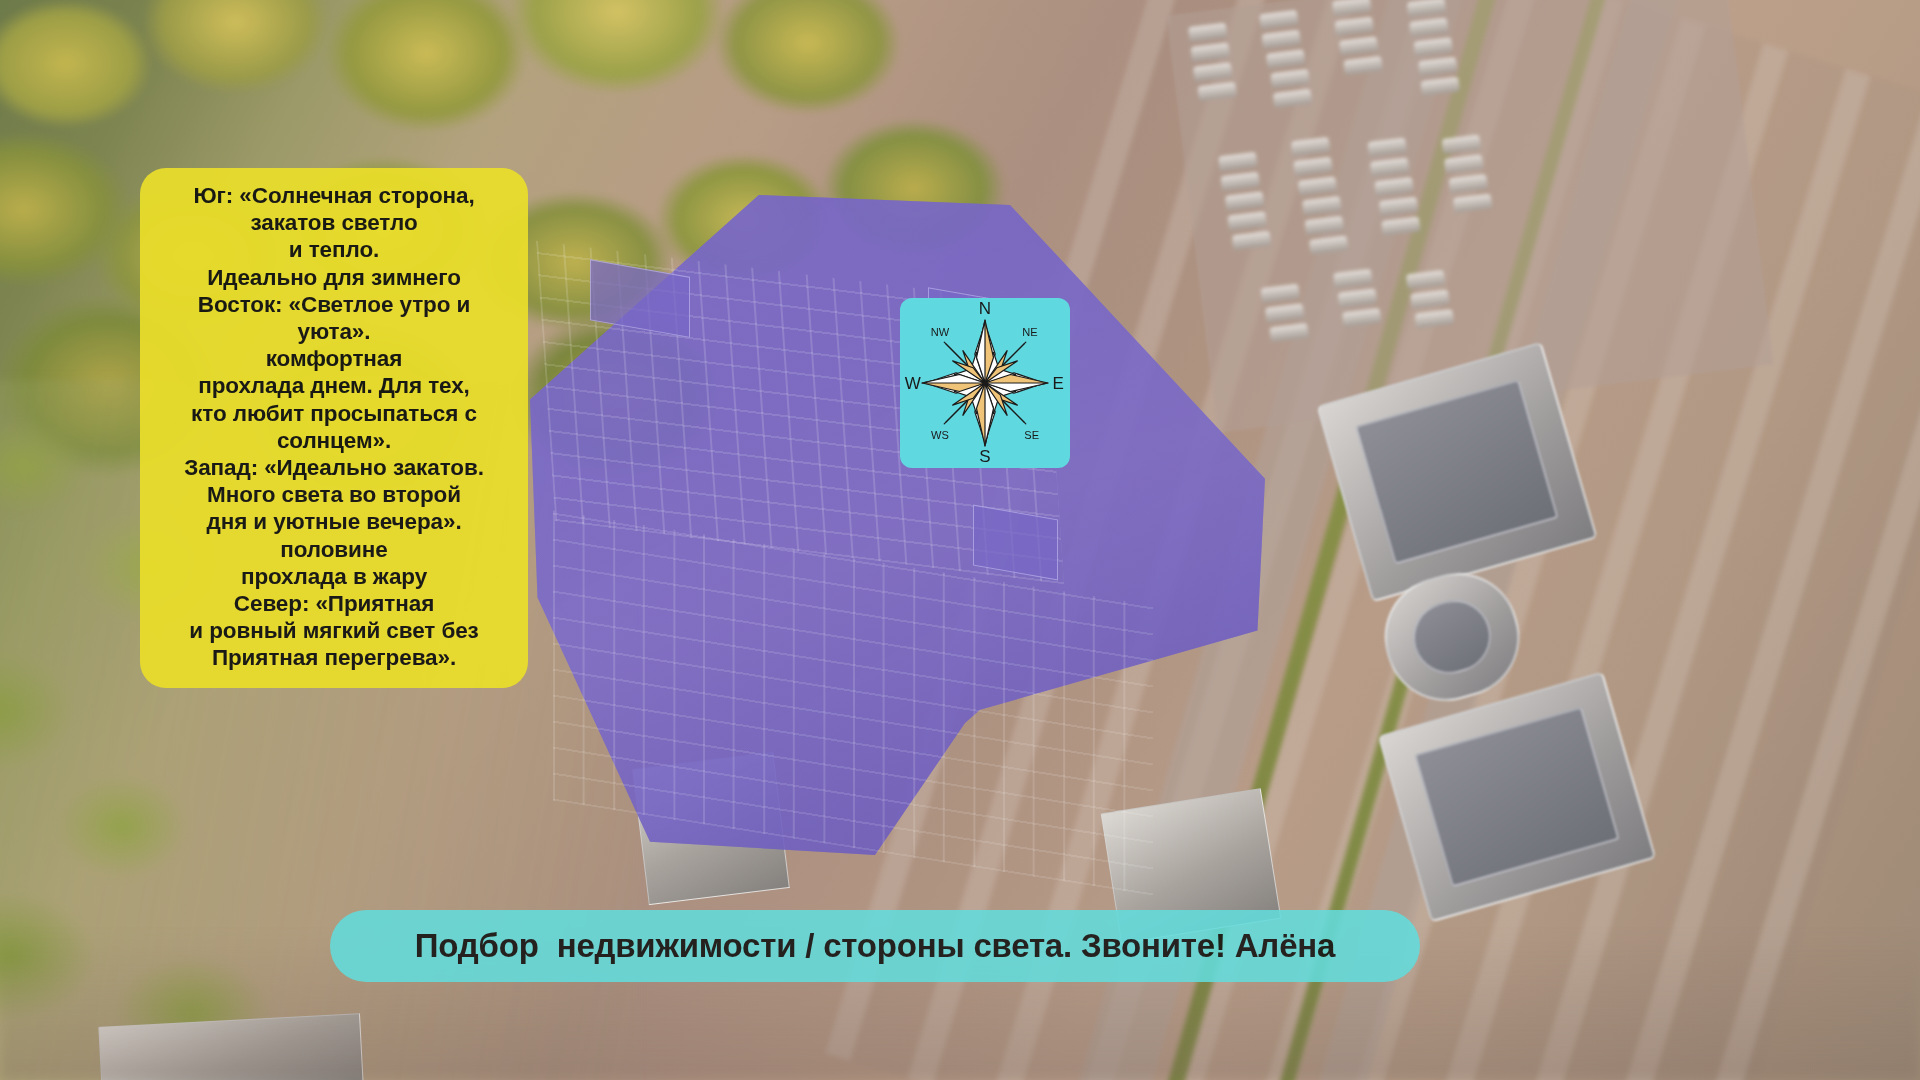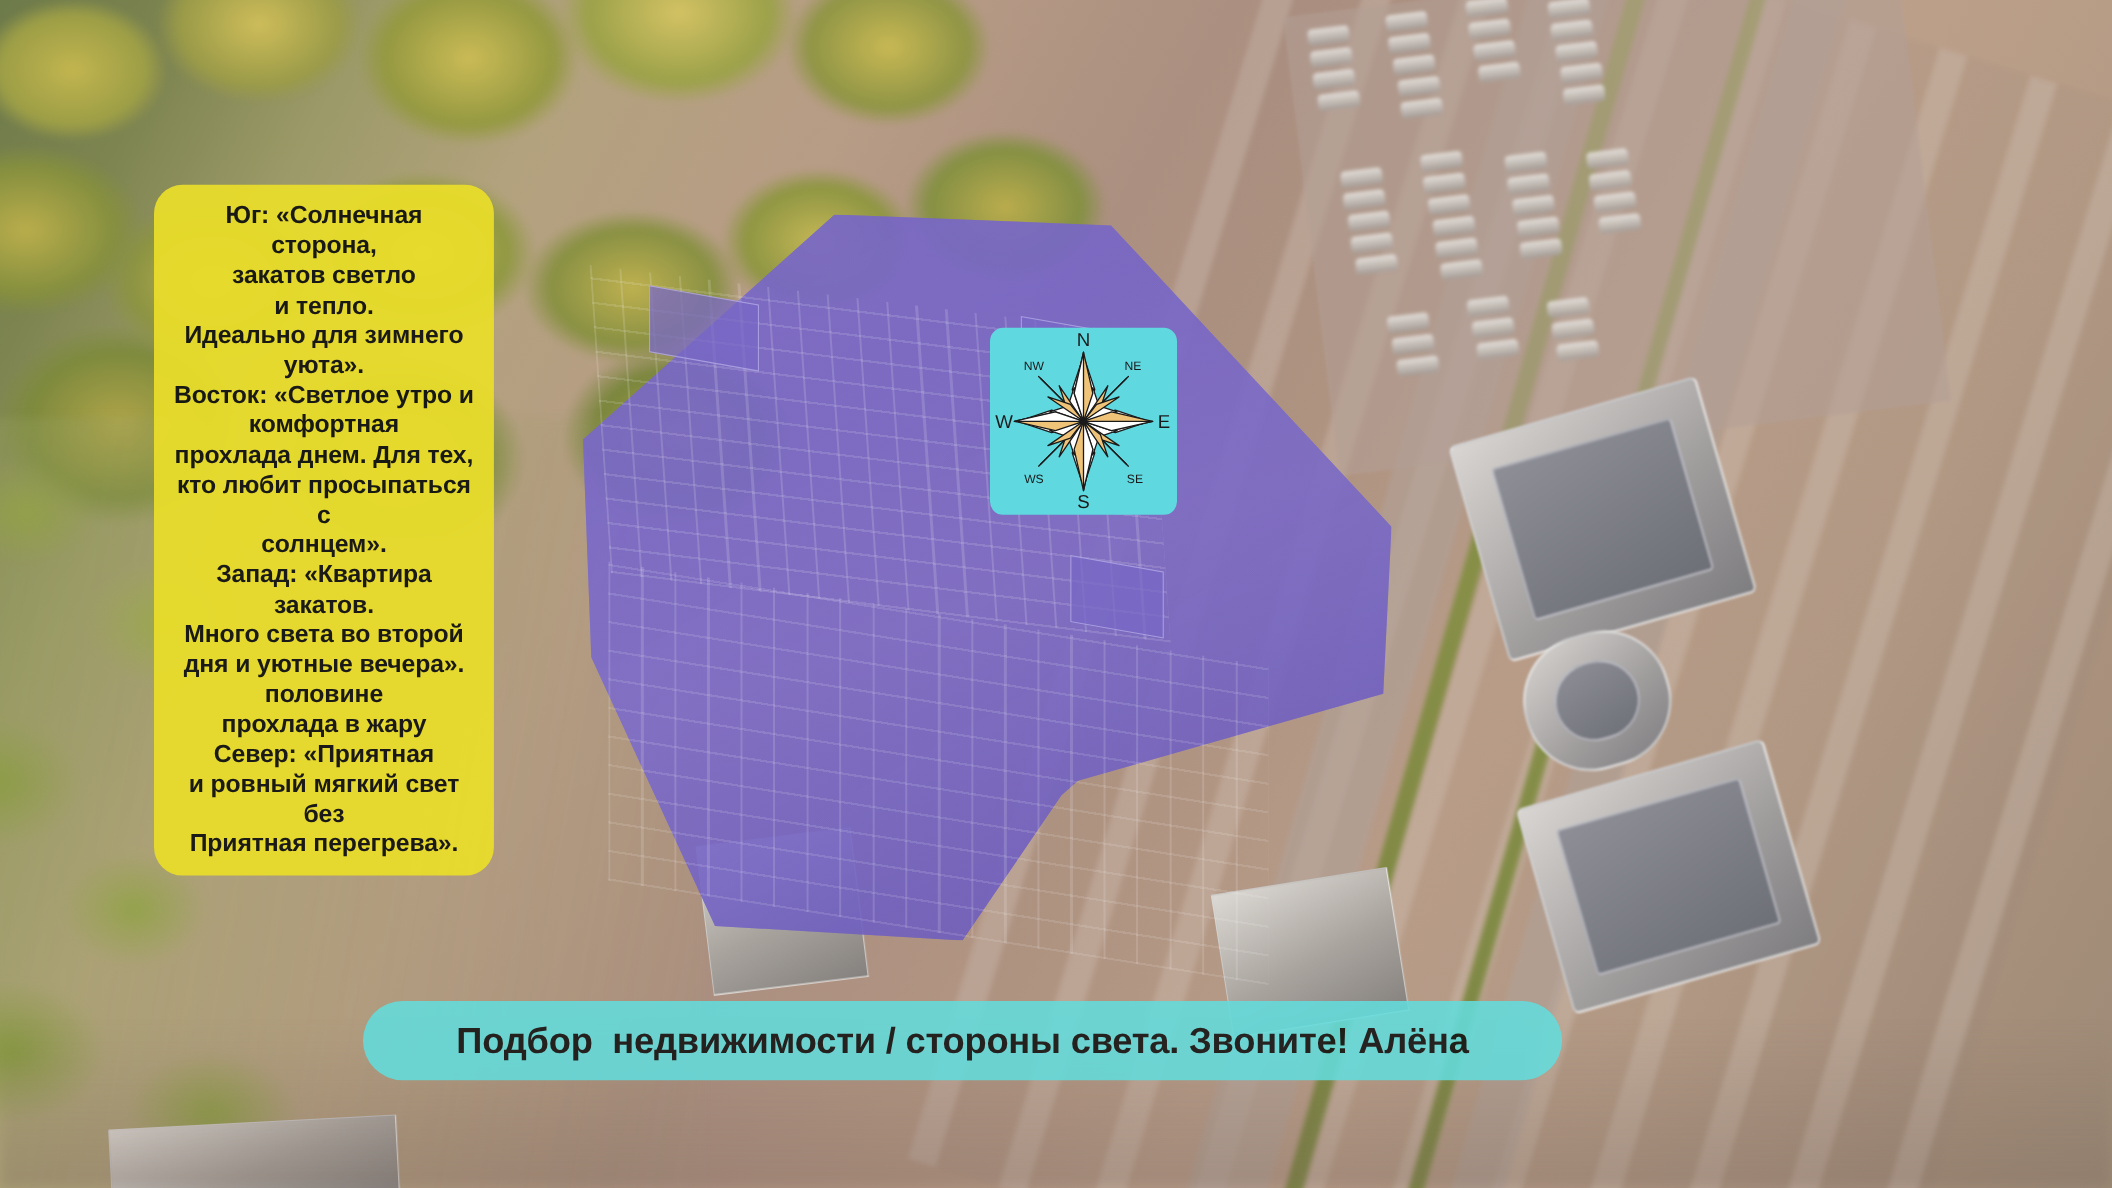--- a/index.html
+++ b/index.html
@@ -185,21 +185,21 @@
     position: absolute;
     background: rgba(120,104,198,.75);
     border: 1px solid rgba(225,220,255,.45);
     transform: skewY(10deg);
   }
 
   
   .yellow-card {
     position: absolute;
     left: 140px; top: 168px;
-    width: 309px;
+    width: 388px;
     padding: 14px 14px 16px 14px;
     box-sizing: border-box;
     background: #eade2a;
     border-radius: 26px;
     opacity: .93;
   }
   .yellow-card p {
     margin: 0;
     text-align: center;
     color: #101010;
@@ -333,27 +333,27 @@
     <div class="roof-box" style="left:8%;top:11%;width:13%;height:9%;"></div>
     <div class="roof-box" style="left:53%;top:15%;width:10%;height:8%;"></div>
     <div class="roof-box" style="left:59%;top:48%;width:11%;height:9%;"></div>
   </div>
 
   <div class="yellow-card">
     <p>Юг: «Солнечная сторона,</p>
     <p>закатов светло</p>
     <p>и тепло.</p>
     <p>Идеально для зимнего</p>
+    <p>Восток: «Светлое утро и</p>
     <p>уюта».</p>
-    <p>Восток: «Светлое утро и</p>
     <p>комфортная</p>
     <p>прохлада днем. Для тех,</p>
     <p>кто любит просыпаться с</p>
     <p>солнцем».</p>
-    <p>Запад: «Квартира закатов.</p>
+    <p>Запад: «Идеально закатов.</p>
     <p>Много света во второй</p>
     <p>дня и уютные вечера».</p>
     <p>половине</p>
     <p>прохлада в жару</p>
     <p>Север: «Приятная</p>
     <p>и ровный мягкий свет без</p>
     <p>Приятная перегрева».</p>
   </div>
 
   <div class="compass">

